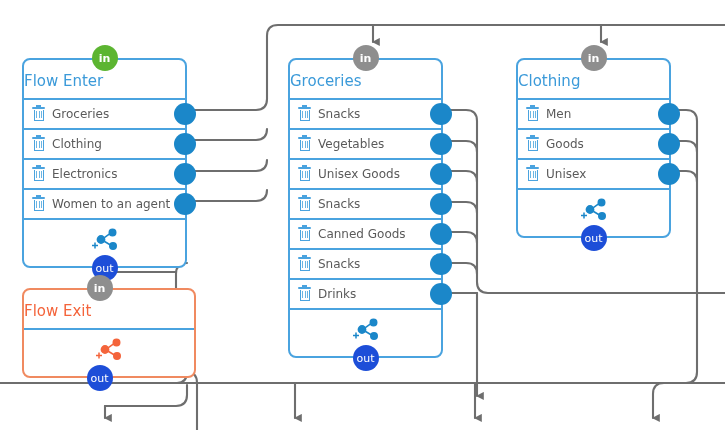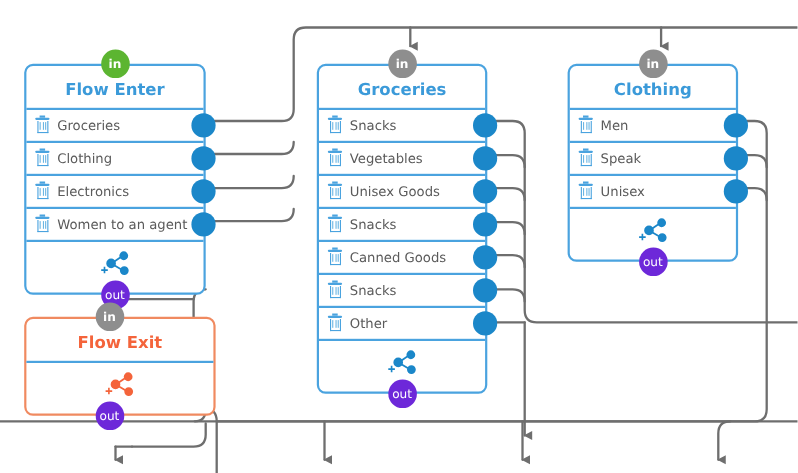--- a/index.html
+++ b/index.html
@@ -8,23 +8,23 @@
   #canvas{position:relative;width:725px;height:430px;background:#fff;}
 
   
   #wires{position:absolute;left:0;top:0;width:725px;height:430px;}
 
   
   .node{position:absolute;border:2px solid #4aa3df;border-radius:8px;
         background:#ffffff;box-sizing:border-box;}
   .node.exit{border-color:#f08a60;}
 
-  .node-title{text-align:center;color:#3b9ad9;font-size:15px;
+  .node-title{text-align:left;color:#3b9ad9;font-size:15px;
               line-height:30px;height:38px;padding-top:6px;box-sizing:border-box;
-              white-space:nowrap;overflow:hidden;font-weight:bold;}
+              white-space:nowrap;overflow:hidden;}
   .node.exit .node-title{color:#f4643b;}
 
   .row{position:relative;height:30px;border-top:2px solid #4aa3df;
        display:flex;align-items:center;padding-left:8px;box-sizing:border-box;}
   .row-label{font-size:12px;color:#5a5a5a;margin-left:7px;white-space:nowrap;}
 
   
   .trash{width:13px;height:14px;position:relative;flex:0 0 auto;}
   .trash .lid{position:absolute;left:0;top:0;width:13px;height:2px;background:#4aa3df;border-radius:1px;}
   .trash .lid:after{content:"";position:absolute;left:4px;top:-2px;width:5px;height:2px;background:#4aa3df;}
@@ -43,21 +43,21 @@
   .node-foot{height:46px;border-top:2px solid #4aa3df;position:relative;}
   .share{position:absolute;left:50%;top:8px;transform:translateX(-50%);
          width:34px;height:26px;}
 
   
   .badge{position:absolute;width:26px;height:26px;border-radius:50%;
          display:flex;align-items:center;justify-content:center;
          font-size:11px;color:#ffffff;}
   .badge.in{background:#8e8e8e;font-weight:bold;}
   .badge.in.green{background:#5cb531;}
-  .badge.out{background:#6d28d9;text-align:center;}
+  .badge.out{background:#1d4ed8;text-align:center;}
 </style>
 </head>
 <body>
 
 <div id="canvas">
 
   <svg id="wires" viewBox="0 0 725 430" xmlns="http://www.w3.org/2000/svg">
     <defs>
       <marker id="arw" markerWidth="9" markerHeight="9" refX="4.5" refY="7.4" orient="auto" markerUnits="userSpaceOnUse">
         <path d="M0.4,0.6 L8.6,0.6 L4.5,8.4 Z" fill="#6e6e6e"></path>
@@ -251,21 +251,21 @@
         </div>
         <div class="row">
           <span class="trash">
             <span class="lid"></span>
             <span class="can">
               <i></i>
               <i></i>
               <i></i>
             </span>
           </span>
-          <span class="row-label">Other</span>
+          <span class="row-label">Drinks</span>
           <span class="port"></span>
         </div>
         <div class="node-foot">
           <svg class="share" viewBox="0 0 34 26">
             <g stroke="#1b87c9" stroke-width="1.6" fill="#1b87c9">
               <circle cx="24.5" cy="4.5" r="3.2"></circle>
               <circle cx="25" cy="18" r="3.2"></circle>
               <circle cx="13" cy="11.5" r="3.6"></circle>
               <path d="M16,9.8 L21.6,5.9" fill="none"></path>
               <path d="M16.2,13.3 L22,16.8" fill="none"></path>
@@ -292,21 +292,21 @@
         </div>
         <div class="row">
           <span class="trash">
             <span class="lid"></span>
             <span class="can">
               <i></i>
               <i></i>
               <i></i>
             </span>
           </span>
-          <span class="row-label">Speak</span>
+          <span class="row-label">Goods</span>
           <span class="port"></span>
         </div>
         <div class="row">
           <span class="trash">
             <span class="lid"></span>
             <span class="can">
               <i></i>
               <i></i>
               <i></i>
             </span>

